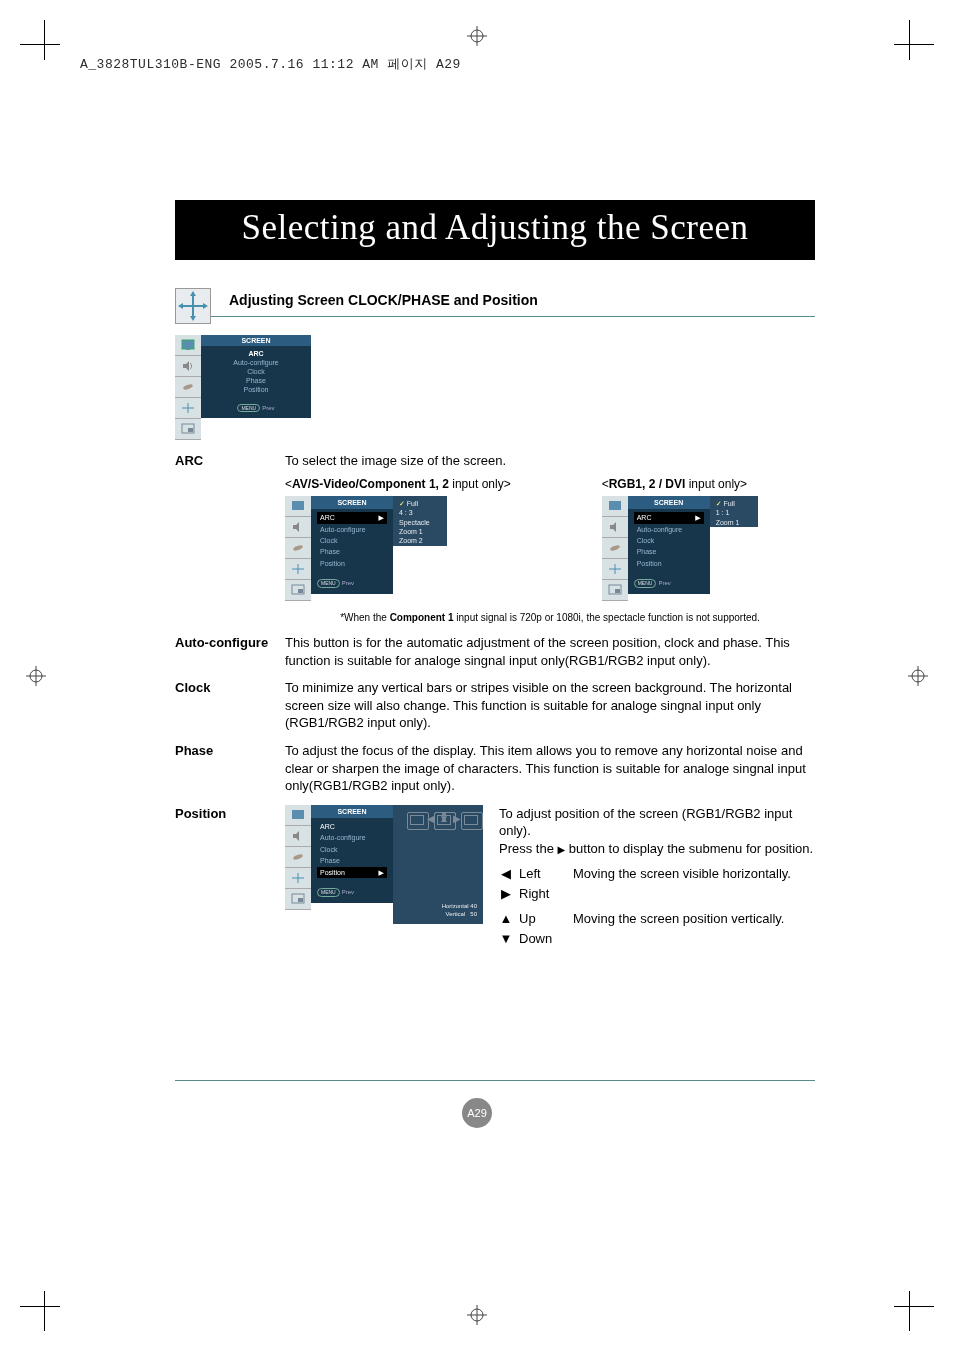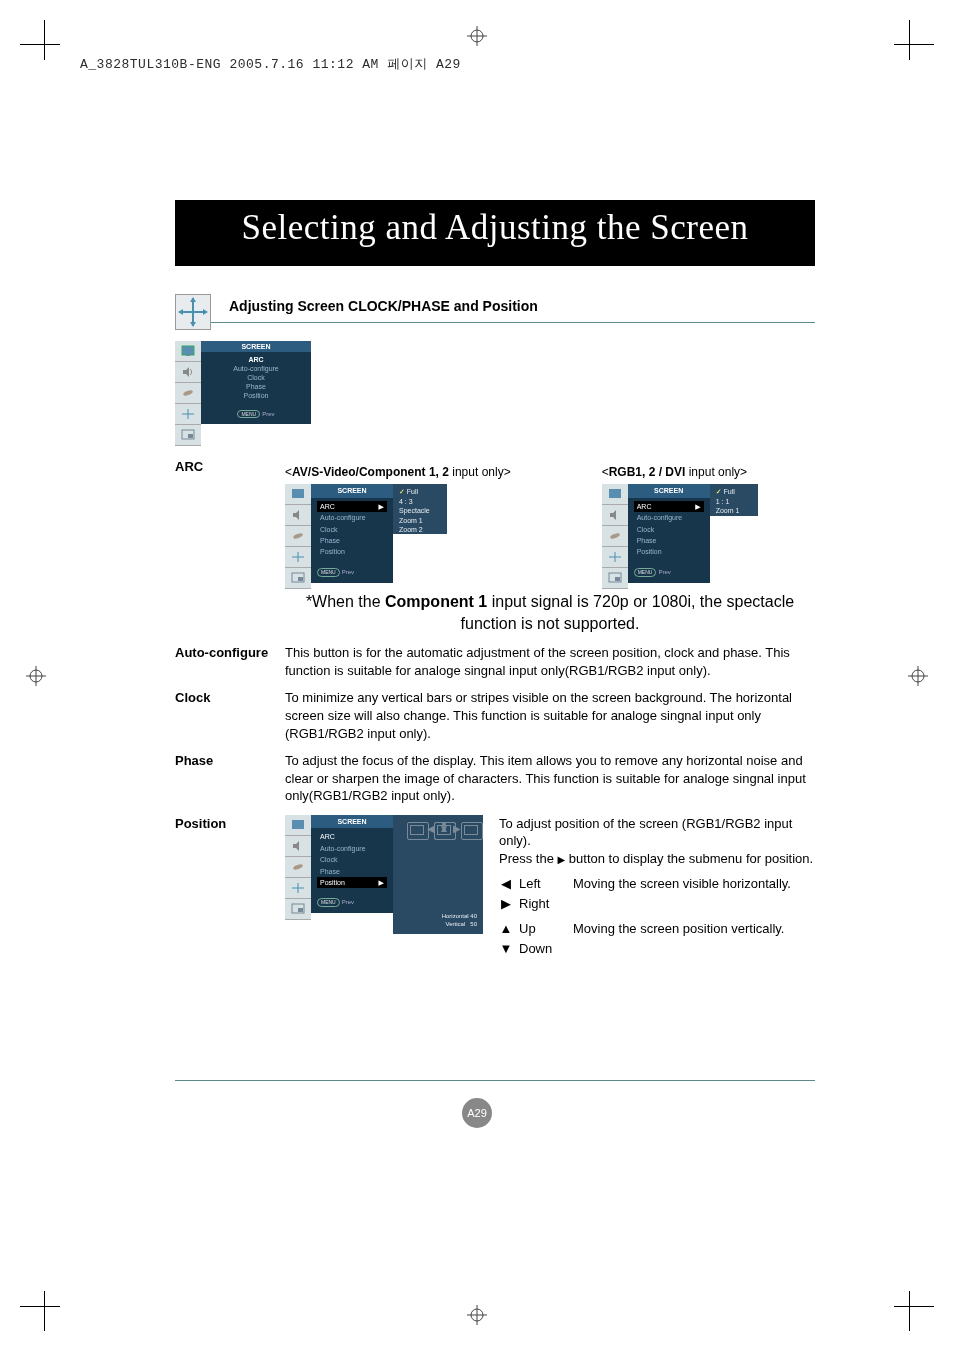--- a/index.html
+++ b/index.html
@@ -17,21 +17,21 @@
   .crop.br-h{bottom:44px;right:20px}
   .crop.br-v{bottom:20px;right:44px}
   .reg{position:absolute;width:20px;height:20px;border-radius:50%;background:none}
   .reg svg{display:block}
   .reg.top{left:50%;top:26px;transform:translateX(-50%)}
   .reg.left{left:26px;top:50%;transform:translateY(-50%)}
   .reg.right{right:26px;top:50%;transform:translateY(-50%)}
   .reg.bottom{left:50%;bottom:26px;transform:translateX(-50%)}
   .hdr{position:absolute;top:55px;left:80px;font-family:"Courier New",monospace;font-size:13px;color:#2d2d2d;letter-spacing:0.5px}
   .content{position:absolute;left:175px;top:200px;width:640px}
-  .banner{background:#000;color:#fff;font-family:'Times New Roman',serif;font-weight:500;font-size:35px;text-align:center;padding:8px 0 18px;letter-spacing:0.5px}
+  .banner{background:#000;color:#fff;font-family:'Times New Roman',serif;font-weight:500;font-size:35px;text-align:center;padding:8px 0 12px;letter-spacing:0.5px}
   .iconbox{float:left;width:34px;height:34px;background:#e8ecee;border:1px solid #999;margin-top:28px;position:relative}
   .iconbox svg{width:100%;height:100%}
   .subtitle{font-weight:bold;font-size:14px;margin:32px 0 8px 54px;color:#000;font-family:Arial,Helvetica,sans-serif}
   .hr-teal{border:none;border-top:1px solid #5a8a8a;margin:2px 0 18px 0}
   .osd{display:inline-block;vertical-align:top}
   .osd-row{display:flex;align-items:flex-start}
   .tabcol{display:flex;flex-direction:column}
   .tab{width:26px;height:20px;background:#d8e2e5;border-bottom:1px solid #aaa;display:flex;align-items:center;justify-content:center}
   .tab svg{width:14px;height:12px}
   .panel{background:#17364b;color:#95b7d0;font-size:7px;padding:3px 6px 6px;position:relative}
@@ -164,20 +164,21 @@
           <div class="it">Phase</div>
           <div class="it">Position</div>
           <div class="prev"><span class="pill">MENU</span><span>Prev</span></div>
         </div>
       </div>
     </div>
 
     <div class="section">
       <div class="lbl">ARC</div>
       <div class="txt">
+        <div>To select the image size of the screen.</div>
 
         <div style="display:flex;gap:91px;margin-top:6px">
 
           <div>
             <div class="caption"><span>&lt;</span><b>AV/S-Video/Component 1, 2</b><span> input only&gt;</span></div>
             <div class="osd osd-row" style="margin-top:4px">
               <div class="tabcol">
                 <div class="tab">
                     <svg viewBox="0 0 14 12">
                       <rect x="1" y="1" width="12" height="9" fill="#5a8eb0"></rect>
@@ -274,21 +275,21 @@
               </div>
               <div class="panel optcol" style="width:38px;background:#2a4a64">
                 <div><span class="chk">✓</span> <span>Full</span></div>
                 <div>1 : 1</div>
                 <div>Zoom 1</div>
               </div>
             </div>
           </div>
         </div>
 
-        <div style="margin-top:2px;font-size:16px;text-align:center">
+        <div style="margin-top:10px;font-size:10px;text-align:center">
           <span>*When the </span><b>Component 1</b><span> input signal is 720p or 1080i, the spectacle function is not supported.</span>
         </div>
       </div>
     </div>
 
     <div class="section">
       <div class="lbl">Auto-configure</div>
       <div class="txt">This button is for the automatic adjustment of the screen position, clock and phase. This function is suitable for analoge singnal input only(RGB1/RGB2 input only).</div>
     </div>
 

